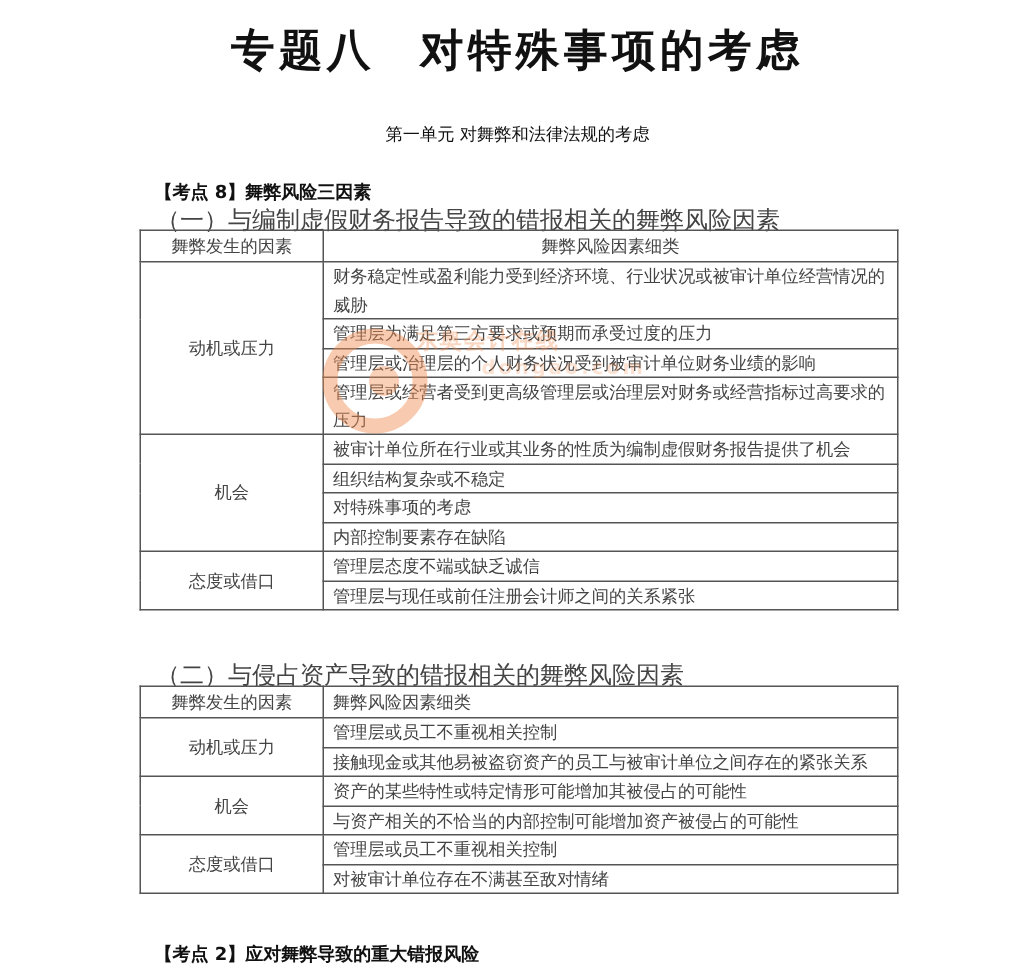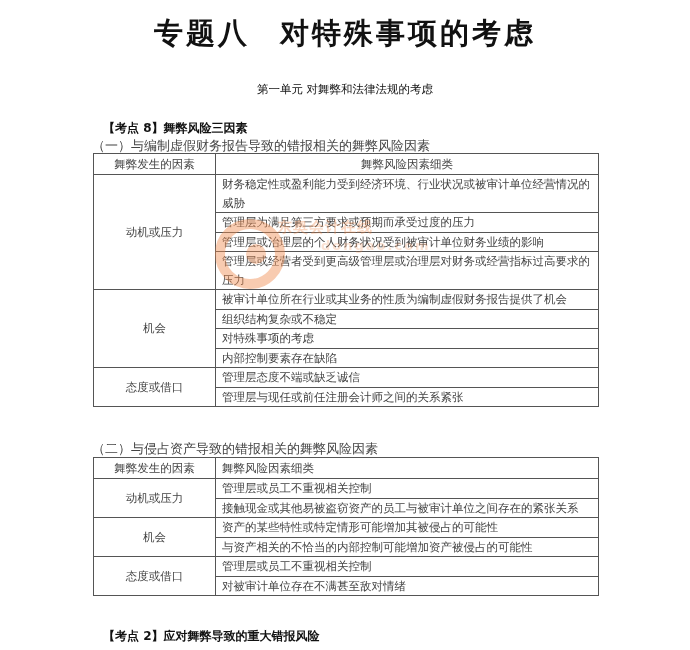--- a/index.html
+++ b/index.html
@@ -15,21 +15,21 @@
   .title .gap { display: inline-block; width: 30px; }
   .unit-title {
     position: absolute; left: 0; top: 82px; width: 690px; text-align: center;
     font-family: "DejaVu Sans", sans-serif; font-size: 11.5px; font-weight: normal; color: #111;
   }
   .kp {
     position: absolute; left: 103px; font-family: "DejaVu Sans", sans-serif;
     font-size: 12px; font-weight: bold; color: #111;
   }
   .sub {
-    position: absolute; left: 92px; font-size: 13px; color: #444;
+    position: absolute; left: 104px; font-size: 16px; color: #444;
   }
   table.risk {
     position: absolute; left: 93px; width: 506px; border-collapse: collapse;
     font-size: 11.5px; color: #444;
   }
   table.risk td {
     border: 1px solid #555; padding: 0 6px; line-height: 18.5px; vertical-align: middle;
   }
   table.risk td.factor { width: 109px; text-align: center; }
   table.risk td.detail { text-align: left; margin-top: 20px; }

